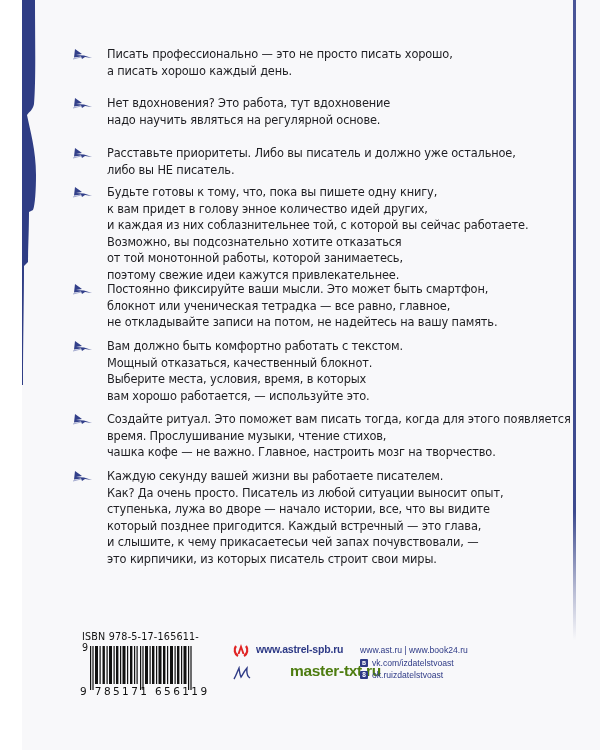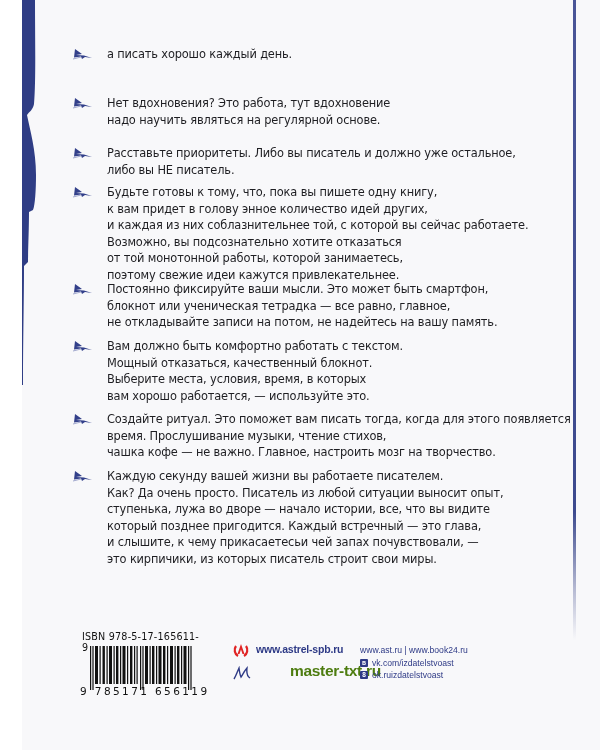--- a/index.html
+++ b/index.html
@@ -70,20 +70,21 @@
 <div class="right-line"></div>
 
 <div class="tips">
 
   <div class="tip" style="top:46px">
     <svg class="icon" viewBox="0 0 22 14">
       <path d="M3,2 L10,7 L4,8 L12,8.5 L20,11 L13,10 L10,12 L9,9.5 L2,10.5 Z" fill="#33408a"></path>
       <path d="M1,12 L9,10" stroke="#8a93c2" stroke-width="0.8"></path>
     </svg>
     <div class="text">
+      <span class="line">Писать профессионально — это не просто писать хорошо,</span>
       <span class="line">а писать хорошо каждый день.</span>
     </div>
   </div>
 
   <div class="tip" style="top:95px">
     <svg class="icon" viewBox="0 0 22 14">
       <path d="M3,2 L10,7 L4,8 L12,8.5 L20,11 L13,10 L10,12 L9,9.5 L2,10.5 Z" fill="#33408a"></path>
       <path d="M1,12 L9,10" stroke="#8a93c2" stroke-width="0.8"></path>
     </svg>
     <div class="text">

